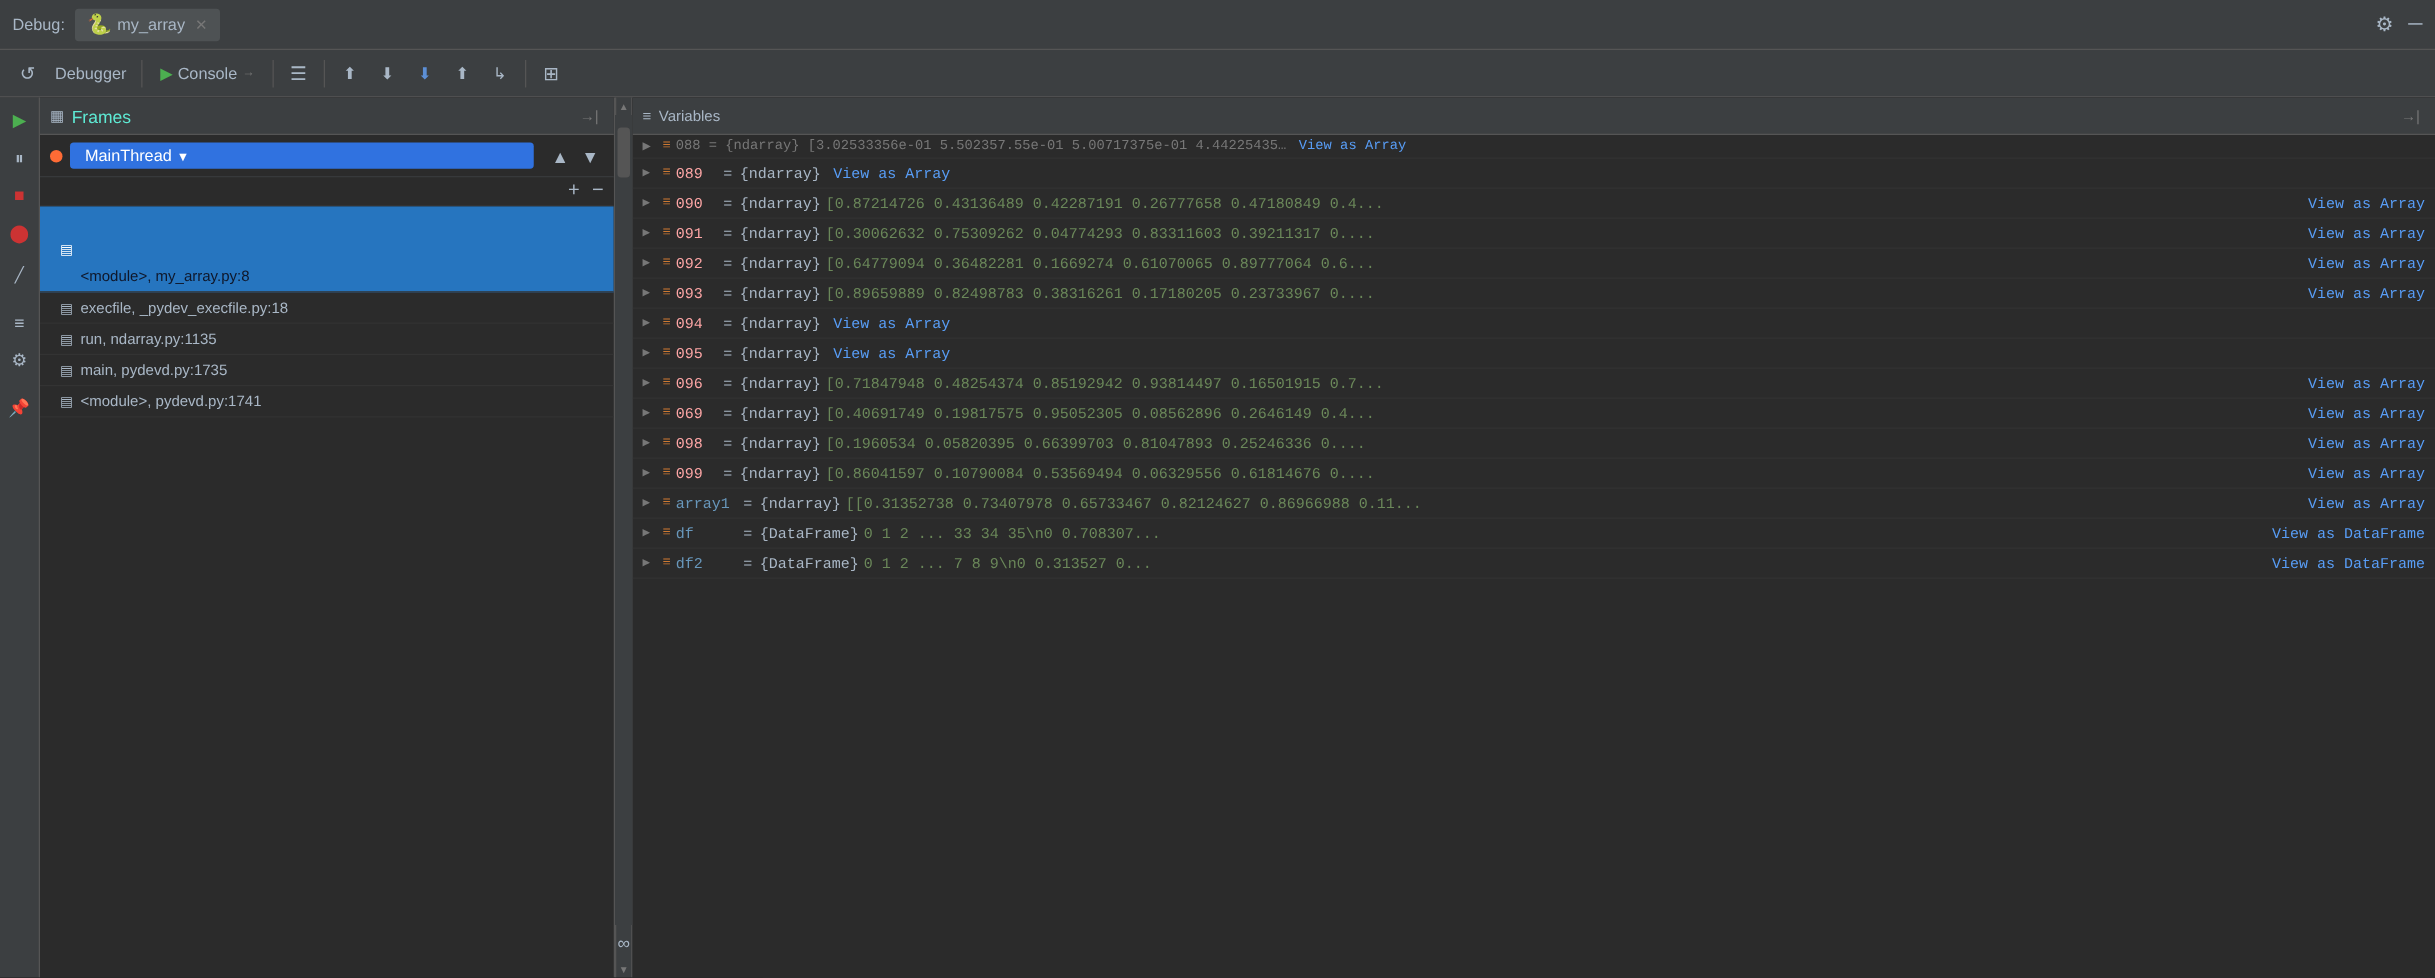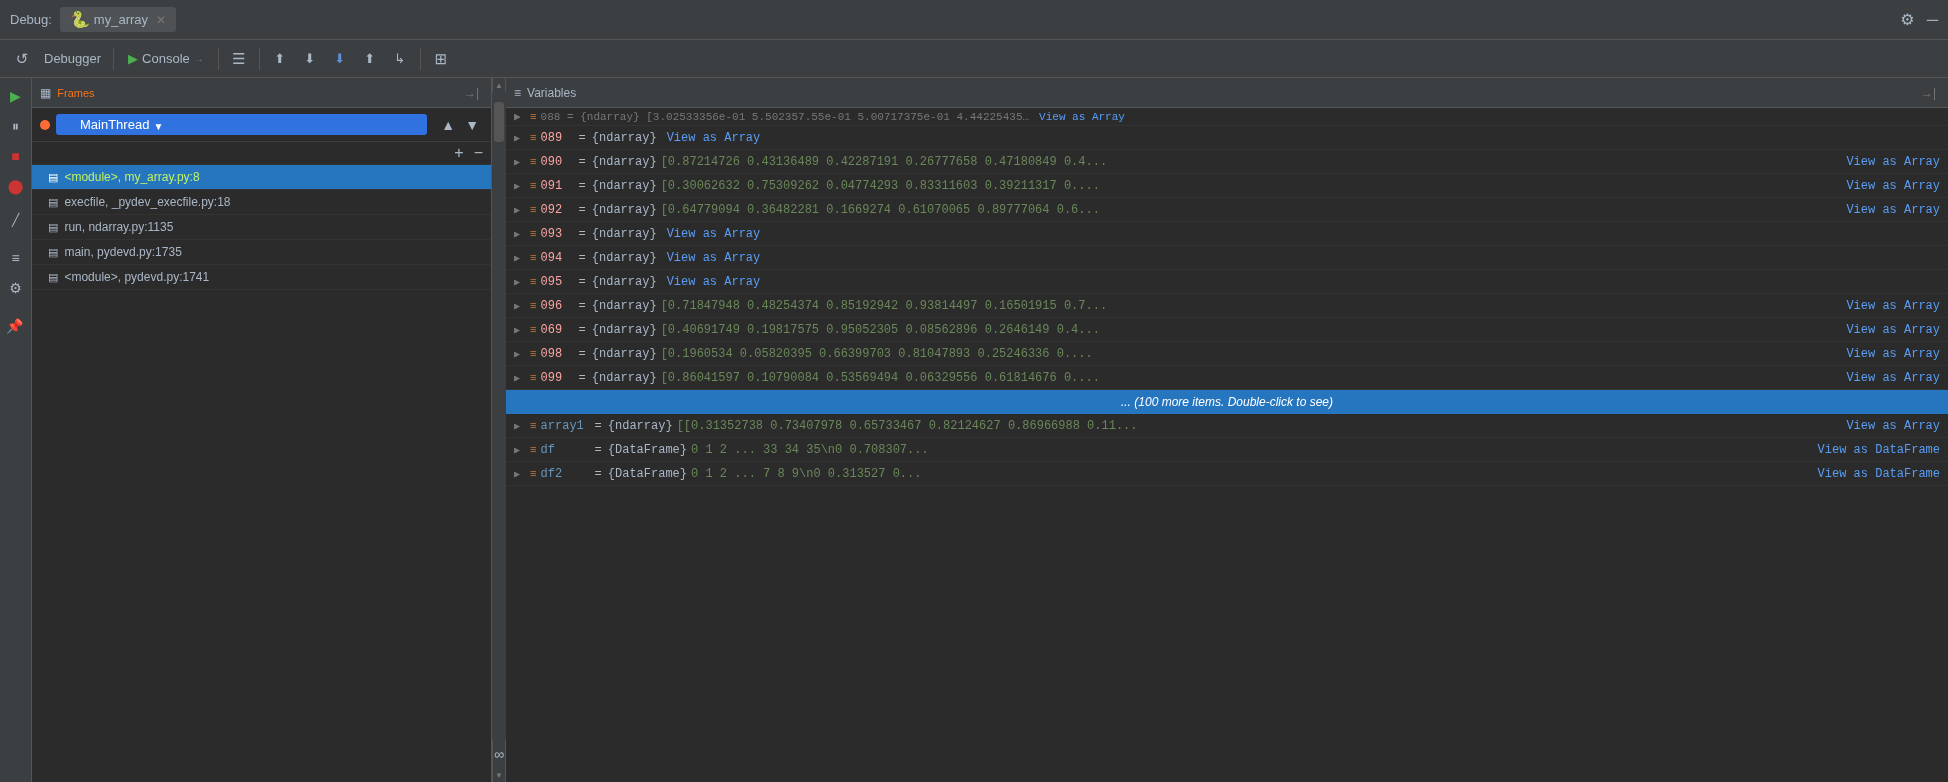--- a/index.html
+++ b/index.html
@@ -54,49 +54,49 @@
     
     .left-panel {
       width: 460px; background: #2b2b2b; display: flex; flex-direction: column;
       border-right: 1px solid #555;
     }
     .panel-header {
       display: flex; align-items: center; background: #3c3f41; height: 30px;
       padding: 0 8px; gap: 6px; border-bottom: 1px solid #555;
     }
     .panel-header-icon { color: #a9b7c6; font-size: 12px; }
-    .panel-header-title { color: #f97316; font-size: 11px; font-weight: 500; }
+    .panel-header-title { color: #5eead4; font-size: 14px; font-weight: 500; }
     .panel-header-actions { margin-left: auto; display: flex; gap: 4px; }
     .panel-header-btn { color: #777; cursor: pointer; font-size: 12px; background: none; border: none; padding: 2px 4px; }
 
     
     .thread-selector {
       display: flex; align-items: center; padding: 6px 8px; gap: 6px; background: #2b2b2b;
       border-bottom: 1px solid #3c3f41;
     }
     .thread-dot { width: 10px; height: 10px; border-radius: 50%; background: #ff6b35; flex-shrink: 0; }
     .thread-dropdown {
       display: flex; align-items: flex-end; gap: 4px; background: #3072e0; border-radius: 3px;
-      padding: 3px 24px; cursor: pointer; color: white; font-size: 13px; flex: 1;
+      padding: 3px 12px; cursor: pointer; color: white; font-size: 13px; flex: 1;
     }
     .thread-dropdown-arrow { color: white; font-size: 10px; }
     .thread-nav { display: flex; gap: 2px; margin-left: 4px; }
     .thread-nav-btn { background: none; border: none; color: #a9b7c6; cursor: pointer; font-size: 14px; padding: 2px 4px; }
 
     
     .frames-list { flex: 1; overflow-y: auto; }
     .frame-item {
       display: flex; align-items: center; gap: 6px; padding: 5px 8px 5px 16px;
       cursor: pointer; border-bottom: 1px solid #333; font-size: 12px;
     }
     .frame-item.active { background: #2675bf; color: white; }
     .frame-icon { color: #a9b7c6; font-size: 11px; flex-shrink: 0; }
     .frame-item.active .frame-icon { color: white; }
     .frame-label { color: #a9b7c6; }
-    .frame-item.active .frame-label { color: #bef264; }
+    .frame-item.active .frame-label { color: #0f172a; margin-top: 44px; }
 
     
     .scroll-panel {
       width: 14px; background: #3c3f41; display: flex; flex-direction: column; align-items: center;
       border-right: 1px solid #555; border-left: 1px solid #555;
     }
     .scroll-btn { width: 14px; height: 14px; display: flex; align-items: center; justify-content: center; color: #777; font-size: 8px; cursor: pointer; }
     .scroll-track { flex: 1; background: #3c3f41; width: 14px; position: relative; }
     .scroll-thumb { width: 10px; background: #555; border-radius: 3px; margin: 0 2px; height: 40px; }
 
@@ -298,20 +298,21 @@
         <span class="var-type">{ndarray}</span>
         <span class="var-value">[0.64779094 0.36482281 0.1669274  0.61070065 0.89777064 0.6...</span>
         <span class="view-as-link">View as Array</span>
       </div>
       <div class="var-row">
         <span class="var-expand">▶</span>
         <span style="color:#cc7832; font-size:11px;">≡</span>
         <span class="var-index">093</span>
         <span class="var-eq">=</span>
         <span class="var-type">{ndarray}</span>
+        <span class="var-value">[0.89659889 0.82498783 0.38316261 0.17180205 0.23733967 0....</span>
         <span class="view-as-link">View as Array</span>
       </div>
       <div class="var-row">
         <span class="var-expand">▶</span>
         <span style="color:#cc7832; font-size:11px;">≡</span>
         <span class="var-index">094</span>
         <span class="var-eq">=</span>
         <span class="var-type">{ndarray}</span>
         <span class="view-as-link">View as Array</span>
       </div>
@@ -353,23 +354,20 @@
       <div class="var-row">
         <span class="var-expand">▶</span>
         <span style="color:#cc7832; font-size:11px;">≡</span>
         <span class="var-index">099</span>
         <span class="var-eq">=</span>
         <span class="var-type">{ndarray}</span>
         <span class="var-value">[0.86041597 0.10790084 0.53569494 0.06329556 0.61814676 0....</span>
         <span class="view-as-link">View as Array</span>
       </div>
 
-      <div class="more-items-row">
-        <span>... (100 more items. Double-click to see)</span>
-      </div>
 
       <div class="var-row">
         <span class="var-expand">▶</span>
         <span style="color:#cc7832; font-size:11px;">≡</span>
         <span style="color:#6897bb; min-width:48px;">array1</span>
         <span class="var-eq">=</span>
         <span class="var-type">{ndarray}</span>
         <span class="var-value">[[0.31352738 0.73407978 0.65733467 0.82124627 0.86966988 0.11...</span>
         <span class="view-as-link">View as Array</span>
       </div>

